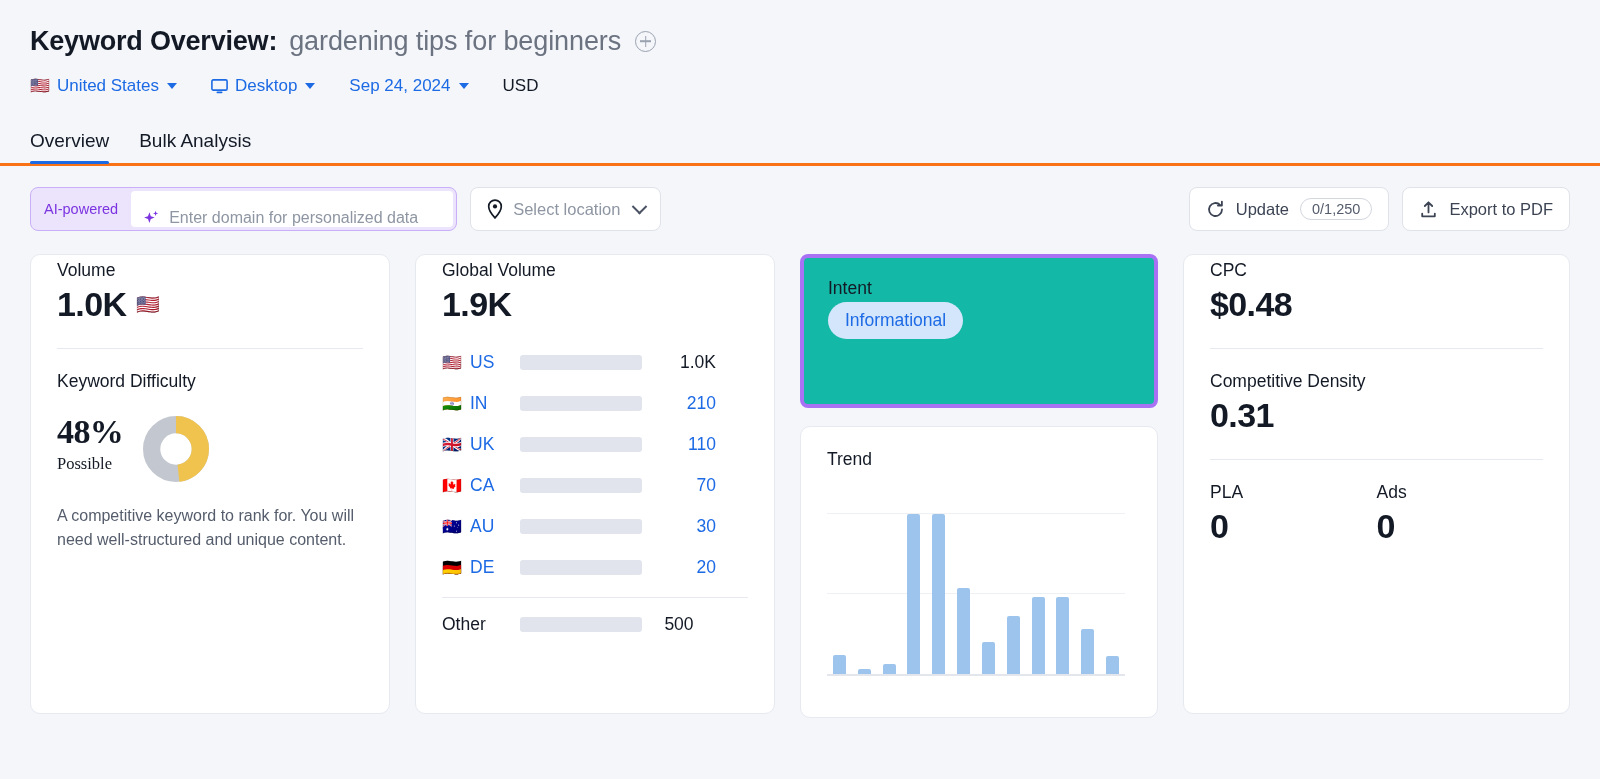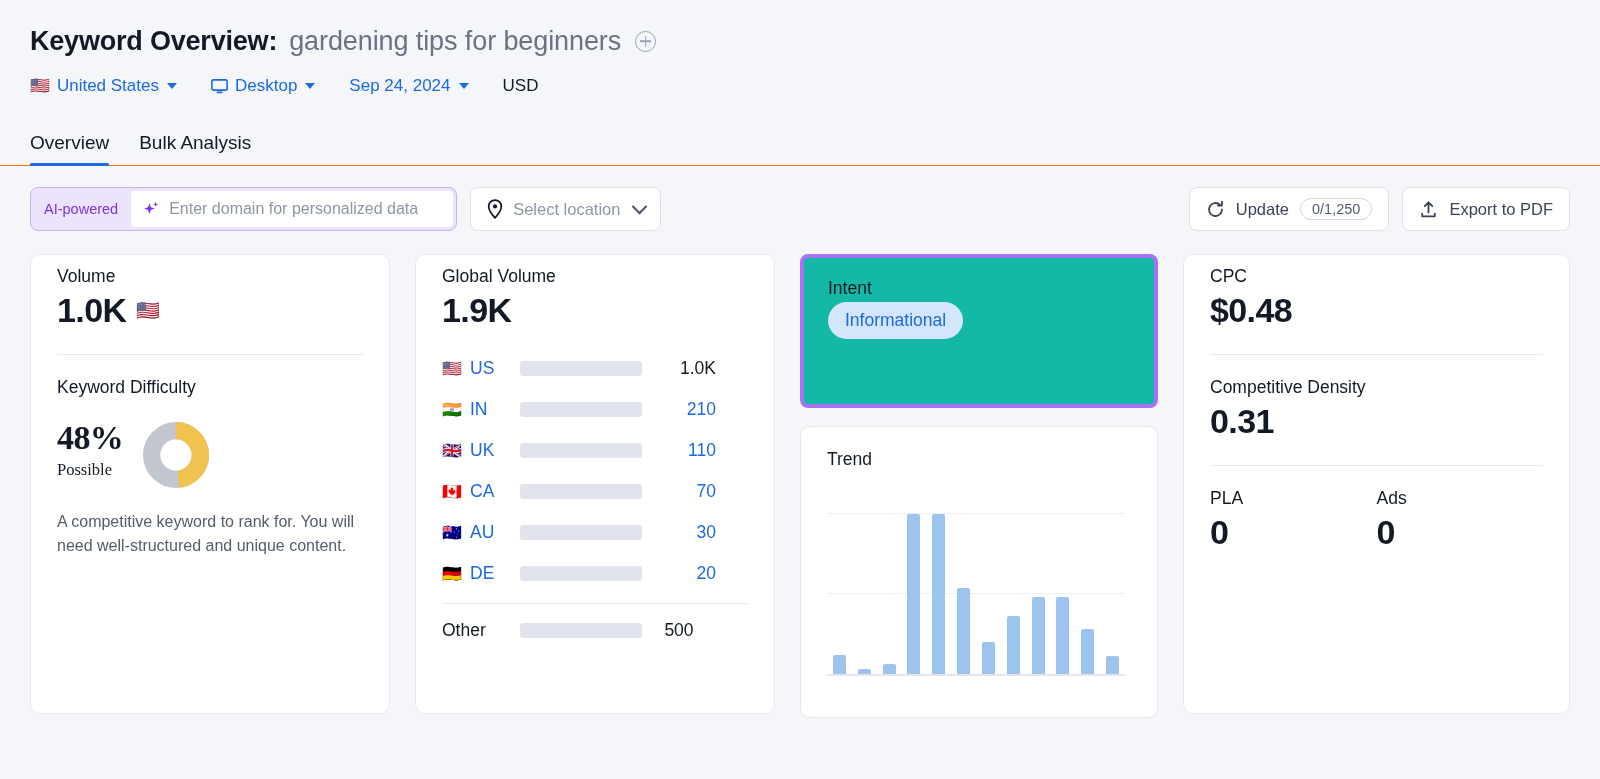--- a/index.html
+++ b/index.html
@@ -86,21 +86,21 @@
   }
   .monitor-icon { width: 17px; height: 15px; display: block; }
 
   
   .tabs {
     display: flex;
     align-items: flex-end;
     gap: 30px;
     padding: 0 30px;
     margin-top: 22px;
-    border-bottom: 1px solid #f97316;
+    border-bottom: 3px solid #f97316;
     height: 44px;
   }
   .tab {
     font-size: 19px;
     color: #131a26;
     padding-bottom: 11px;
     cursor: pointer;
     position: relative;
     font-weight: 400;
   }
@@ -130,21 +130,21 @@
     overflow: hidden;
   }
   .ai-badge {
     display: flex; align-items: center;
     padding: 0 13px;
     font-size: 14.5px;
     color: #7b34e0;
     white-space: nowrap;
   }
   .ai-input-wrap {
-    display: flex; align-items: center;
+    display: flex; align-items: flex-end;
     gap: 9px;
     background: #fff;
     border-radius: 4px;
     margin: 3px 3px 3px 0;
     padding: 0 14px 0 12px;
     width: 322px;
   }
   .sparkle { width: 17px; height: 17px; flex: 0 0 auto; }
   .ai-input {
     border: none; outline: none;
@@ -214,21 +214,21 @@
   .col { display: flex; flex-direction: column; gap: 18px; }
   .col-1 { width: 360px; }
   .col-2 { width: 360px; }
   .col-3 { width: 358px; }
   .col-4 { width: 335px; flex: 1; }
 
   .card {
     background: #fff;
     border: 1px solid #e6e9ef;
     border-radius: 10px;
-    padding: 11px 26px 24px 26px;
+    padding: 5px 26px 24px 26px;
   }
   .card-tall { height: 460px; }
 
   .metric-label {
     font-size: 17.5px;
     color: #131a26;
     font-weight: 400;
   }
   .metric-value {
     font-size: 34px;

